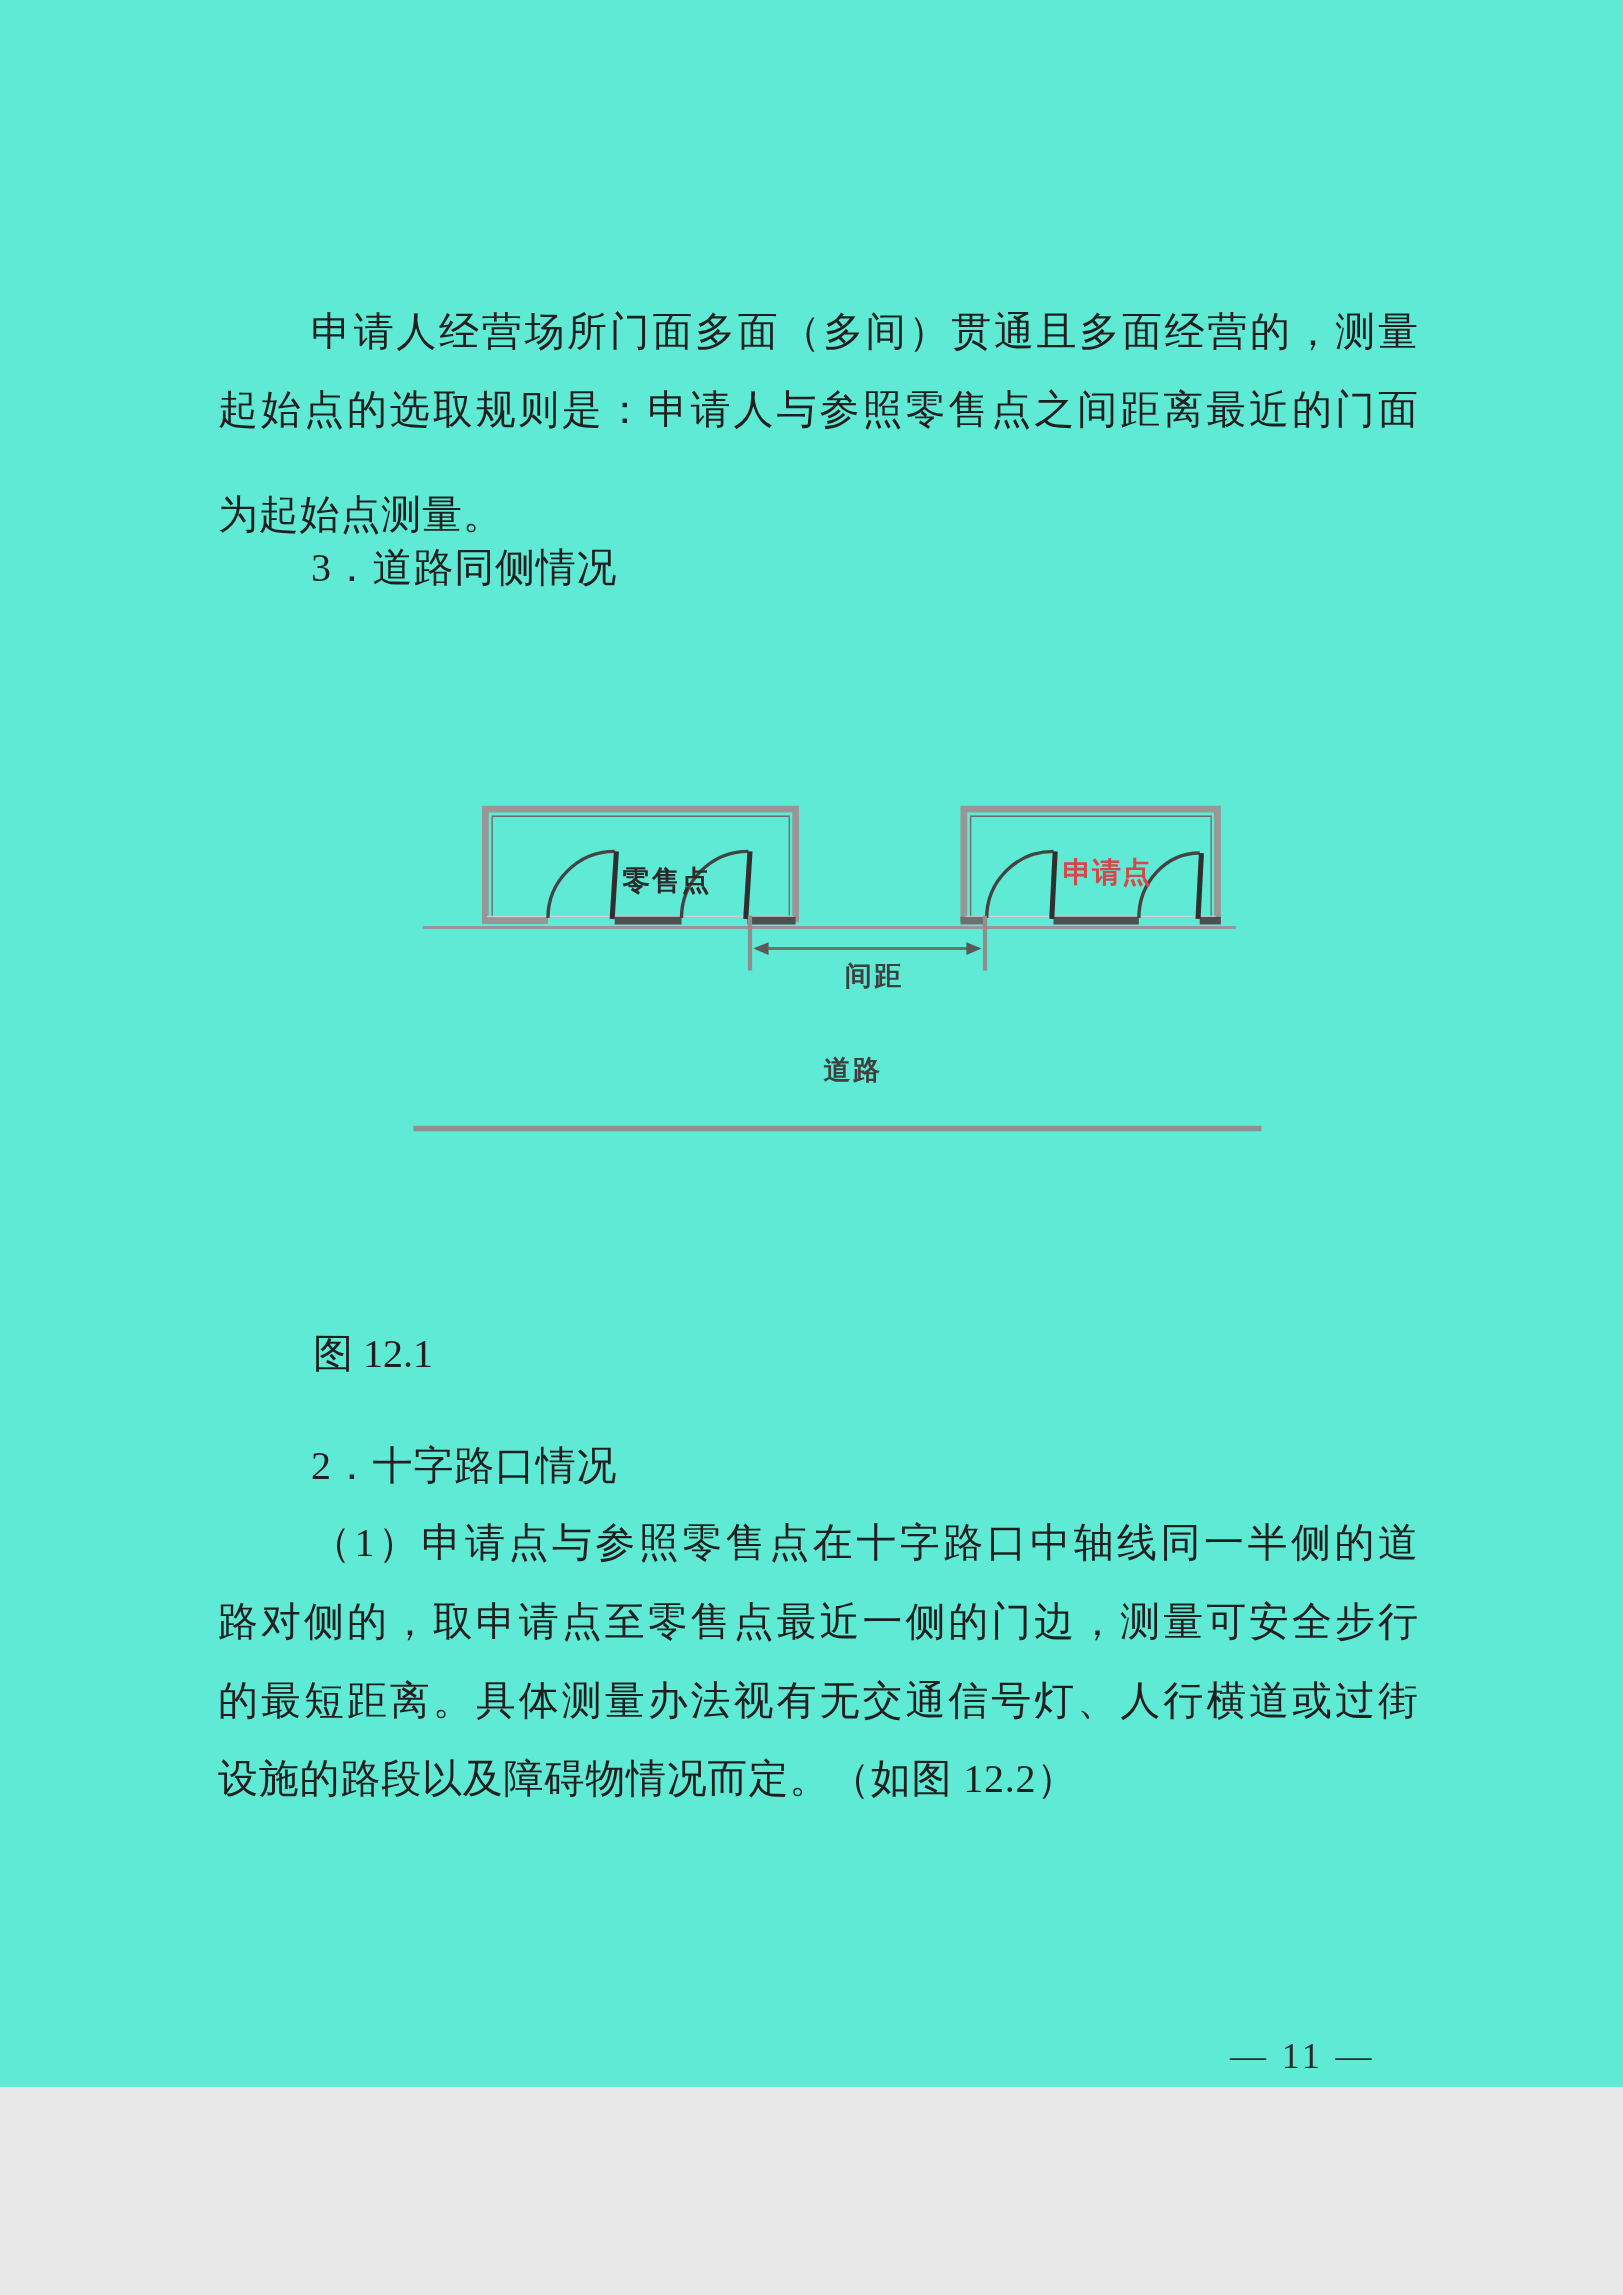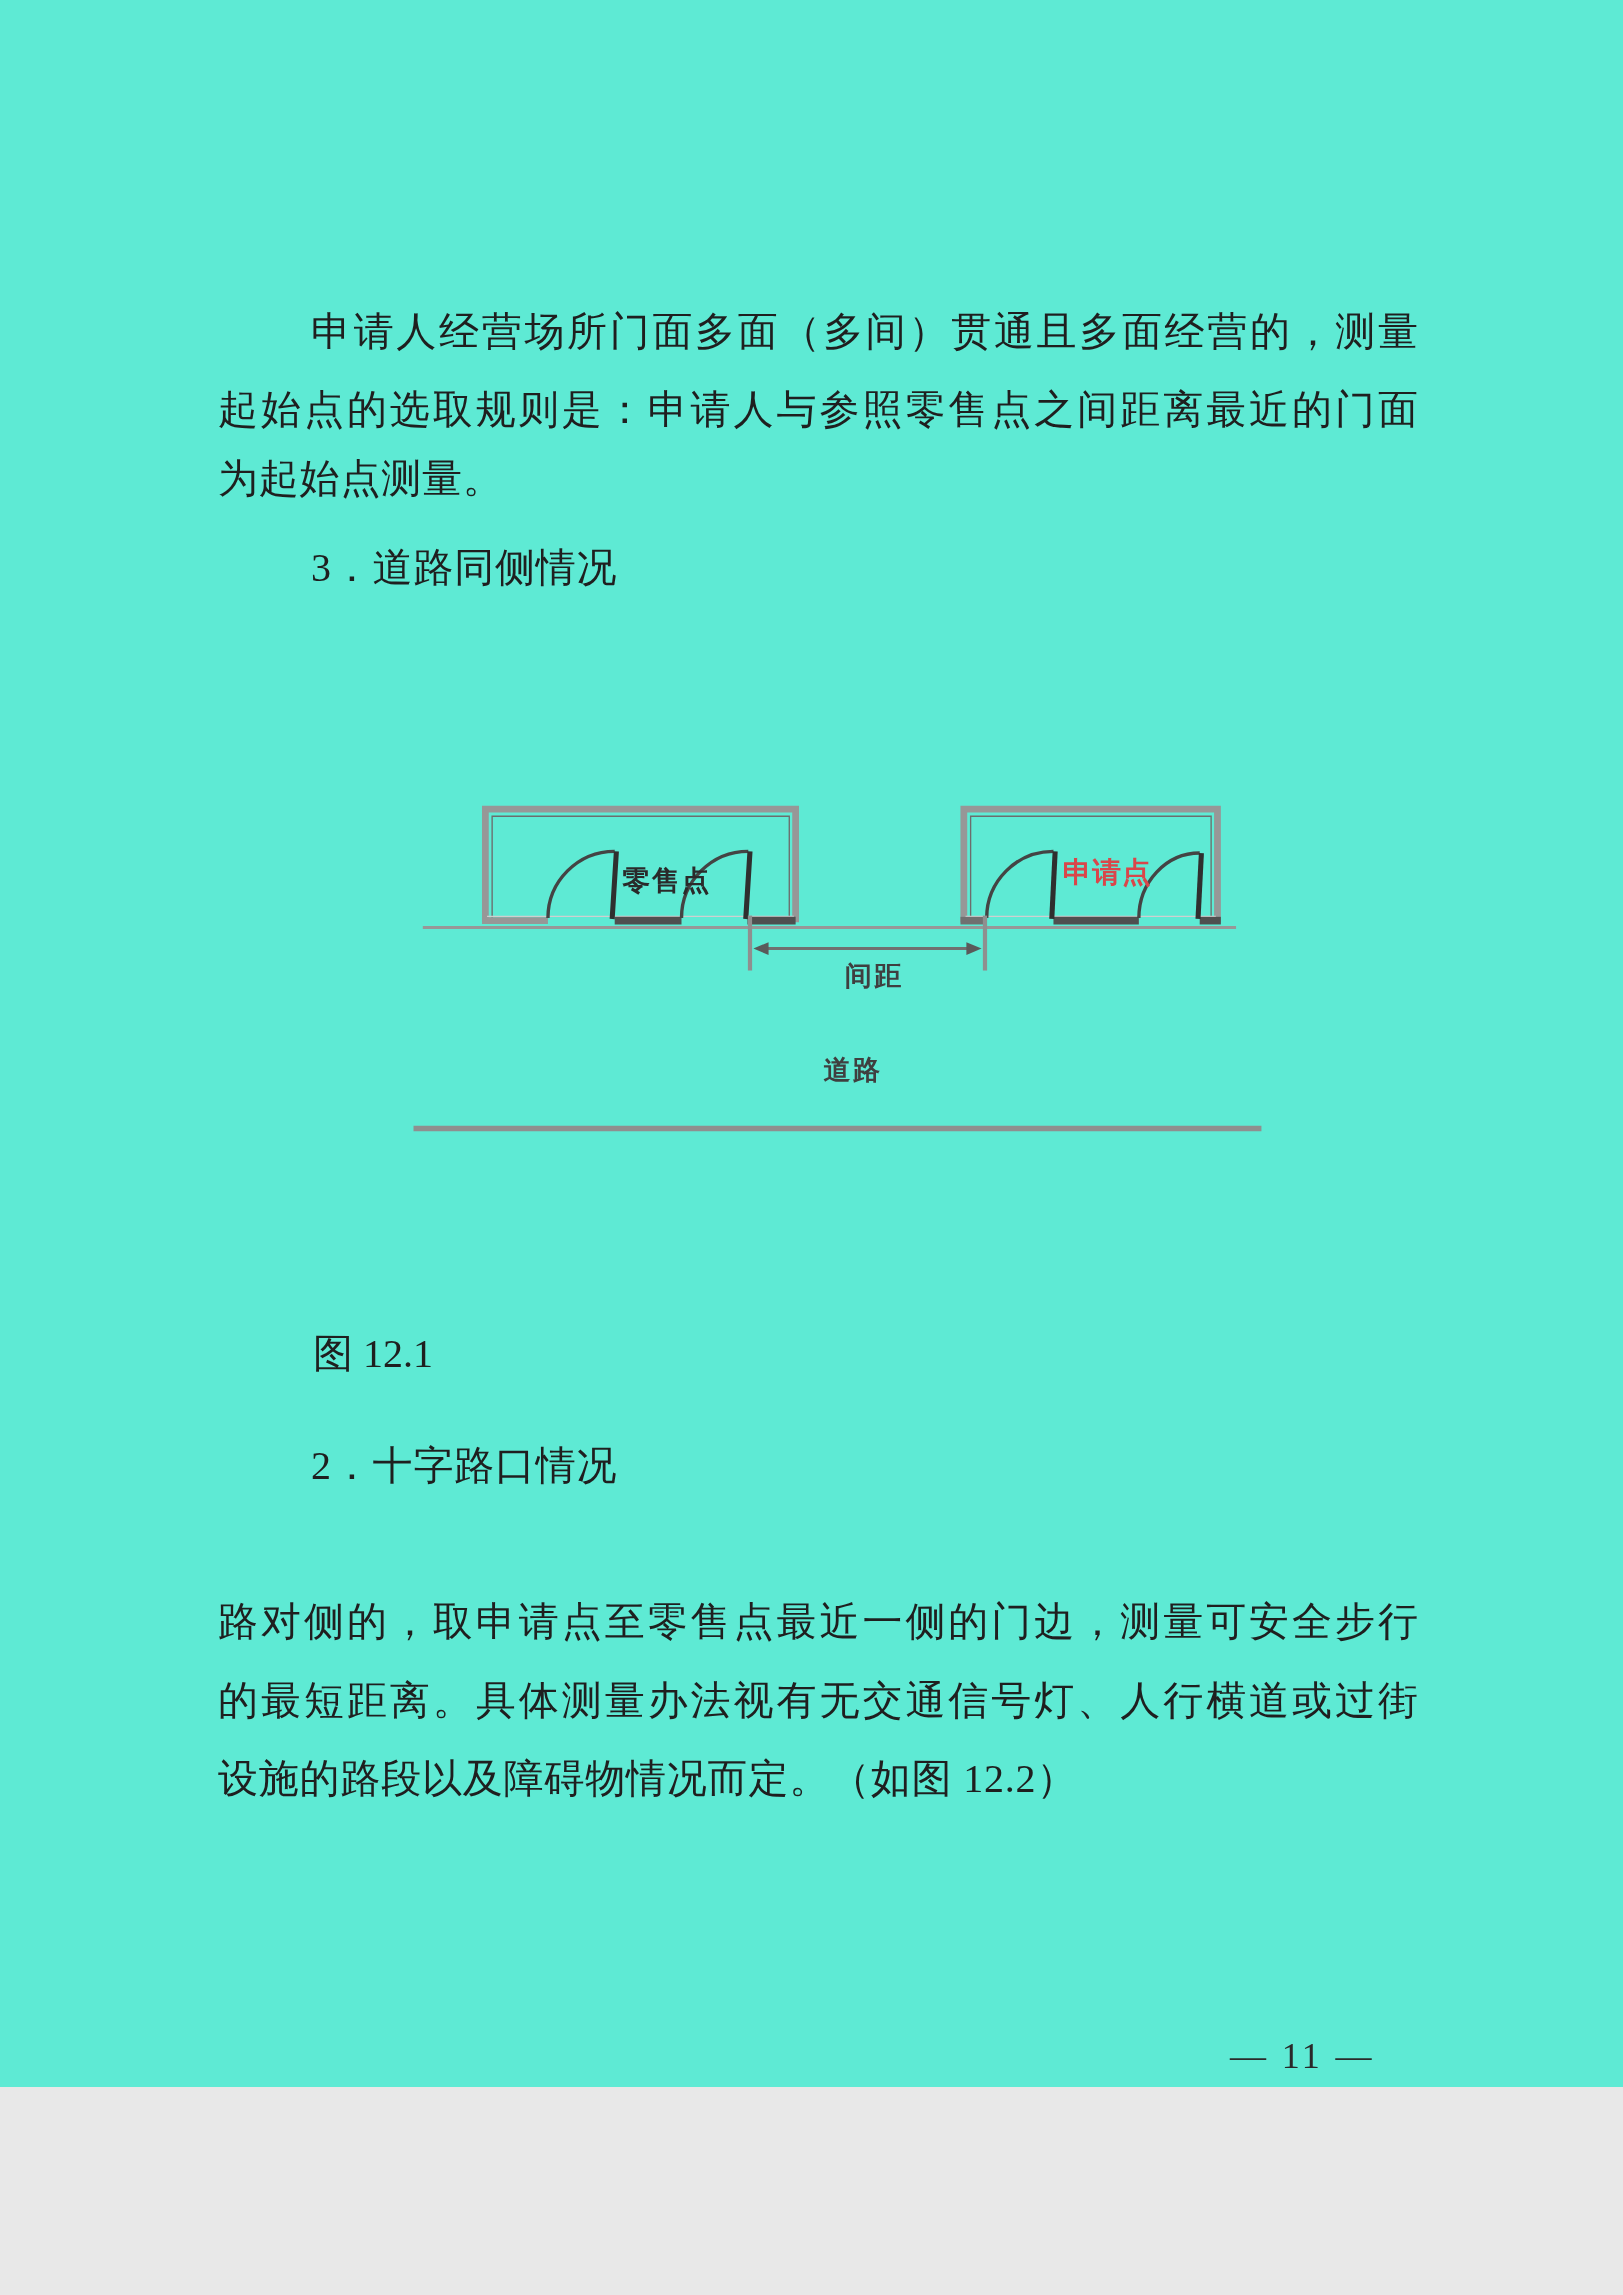--- a/index.html
+++ b/index.html
@@ -55,21 +55,21 @@
     font-family:"Liberation Sans","DejaVu Sans",sans-serif;
   }
 </style>
 </head>
 <body>
 
 <div class="page">
 
   <div class="line just ind" style="top:292px">申请人经营场所门面多面（多间）贯通且多面经营的，测量</div>
   <div class="line just" style="top:370px">起始点的选取规则是：申请人与参照零售点之间距离最近的门面</div>
-  <div class="line" style="top:439px">为起始点测量。</div>
+  <div class="line" style="top:475px">为起始点测量。</div>
 
   <div class="line ind" style="top:528px">3．道路同侧情况</div>
 
   <div class="figwrap">
     <svg width="913" height="364" viewBox="460 930 1080 430">
 
       <line x1="500" y1="1097" x2="1462" y2="1097" stroke="#979797" stroke-width="3.5"></line>
 
       <line x1="489" y1="1335" x2="1492" y2="1335" stroke="#8f8f8f" stroke-width="6.5"></line>
 
@@ -110,20 +110,21 @@
         <text class="figlabel" x="999" y="1165" font-size="32" font-weight="600" letter-spacing="3" fill="#3f3f3f">间距</text>
       </g>
 
       <text class="figlabel" x="974" y="1276" font-size="32" font-weight="600" letter-spacing="3" fill="#3f3f3f">道路</text>
     </svg>
   </div>
 
   <div class="caption">图 12.1</div>
 
   <div class="line ind" style="top:1426px">2．十字路口情况</div>
+  <div class="line just ind" style="top:1503px">（1）申请点与参照零售点在十字路口中轴线同一半侧的道</div>
   <div class="line just" style="top:1582px">路对侧的，取申请点至零售点最近一侧的门边，测量可安全步行</div>
   <div class="line just" style="top:1661px">的最短距离。具体测量办法视有无交通信号灯、人行横道或过街</div>
   <div class="line" style="top:1739px">设施的路段以及障碍物情况而定。（如图 12.2）</div>
 
   <div class="pagenum">— 11 —</div>
 
 </div>
 
 
 </body></html>

